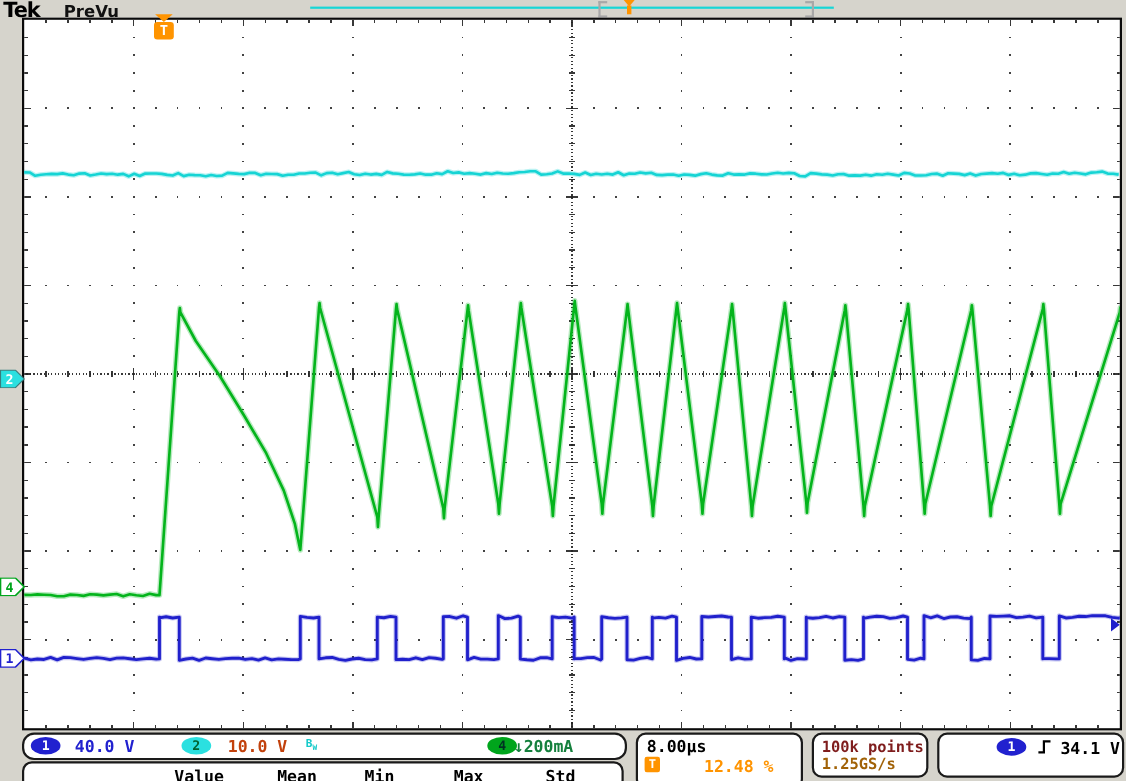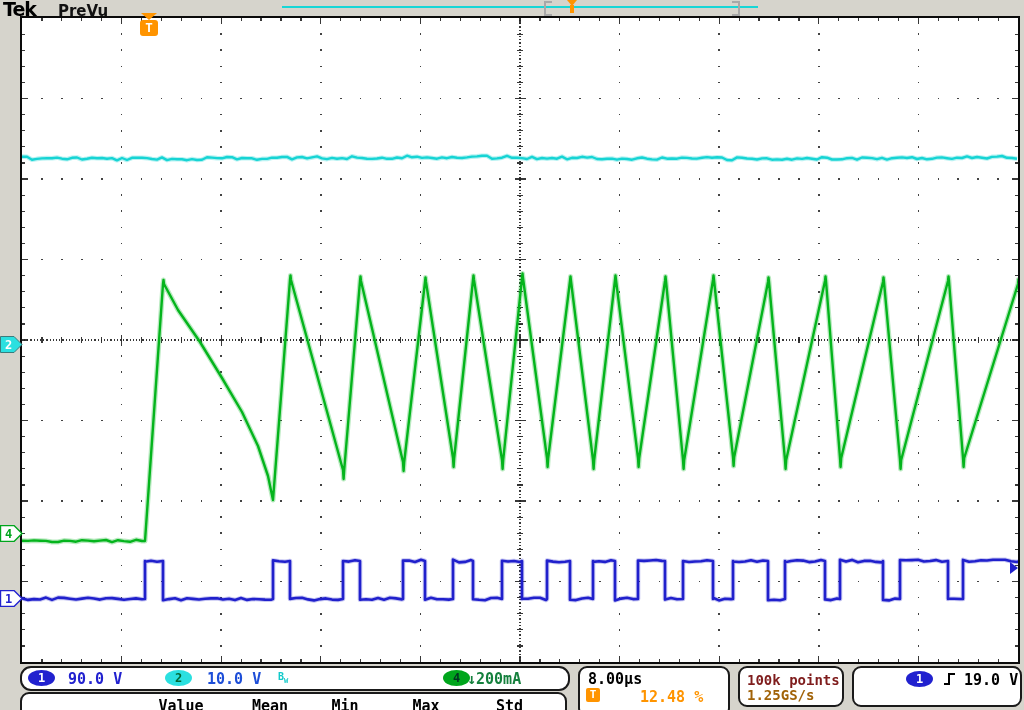--- a/index.html
+++ b/index.html
@@ -100,23 +100,23 @@
     </svg>
 </div>
 
 <div class="abs" id="trig-pos">
   <div class="tri"></div>
   <div class="badge">T</div>
 </div>
 
 <div class="abs box" id="chbar">
   <span class="oval" style="left:6px;top:2px;background:#2121cf;color:#fff;">1</span>
-  <span class="rd" style="left:46px;top:2px;color:#2121cf;">90.0 V</span>
+  <span class="rd" style="left:46px;top:2px;color:#2121cf;">40.0 V</span>
   <span class="oval" style="left:143px;top:2px;background:#2be0e0;color:#063;">2</span>
-  <span class="rd" style="left:185px;top:2px;color:#1d4ed8;">10.0 V</span>
+  <span class="rd" style="left:185px;top:2px;color:#c2410c;">10.0 V</span>
   <span class="rd" style="left:256px;top:3px;color:#12c9c9;font-size:10px;"><span>B</span><sub style="font-size:7px;">W</sub></span>
   <span class="oval" style="left:421px;top:2px;background:#00a51c;color:#032;">4</span>
   <span class="rd" style="left:445px;top:2px;color:#15803d;">↓200mA</span>
 </div>
 
 <div class="abs box" id="measbox">
   <span class="colhead" style="left:159px;">Value</span>
   <span class="colhead" style="left:248px;">Mean</span>
   <span class="colhead" style="left:323px;">Min</span>
   <span class="colhead" style="left:404px;">Max</span>
@@ -132,14 +132,14 @@
 <div class="abs box" id="acqbox">
   <span class="rd" style="left:7px;top:2px;color:#a16207;font-size:14px;margin-top:17px;">1.25GS/s</span>
   <span class="rd" style="left:7px;top:4px;color:#7f1d1d;font-size:14px;">100k points</span>
 </div>
 
 <div class="abs box" id="trigbox">
   <span class="oval" style="left:52px;top:3px;background:#2121cf;color:#fff;">1</span>
   <svg class="abs" style="left:88px;top:3px;" width="15" height="16">
     <polyline points="2,13 7,13 7,3 13,3" fill="none" stroke="#000" stroke-width="2"></polyline>
   </svg>
-  <span class="rd" style="left:110px;top:3px;color:#000;">19.0 V</span>
+  <span class="rd" style="left:110px;top:3px;color:#000;">34.1 V</span>
 </div>
 
 </body></html>

